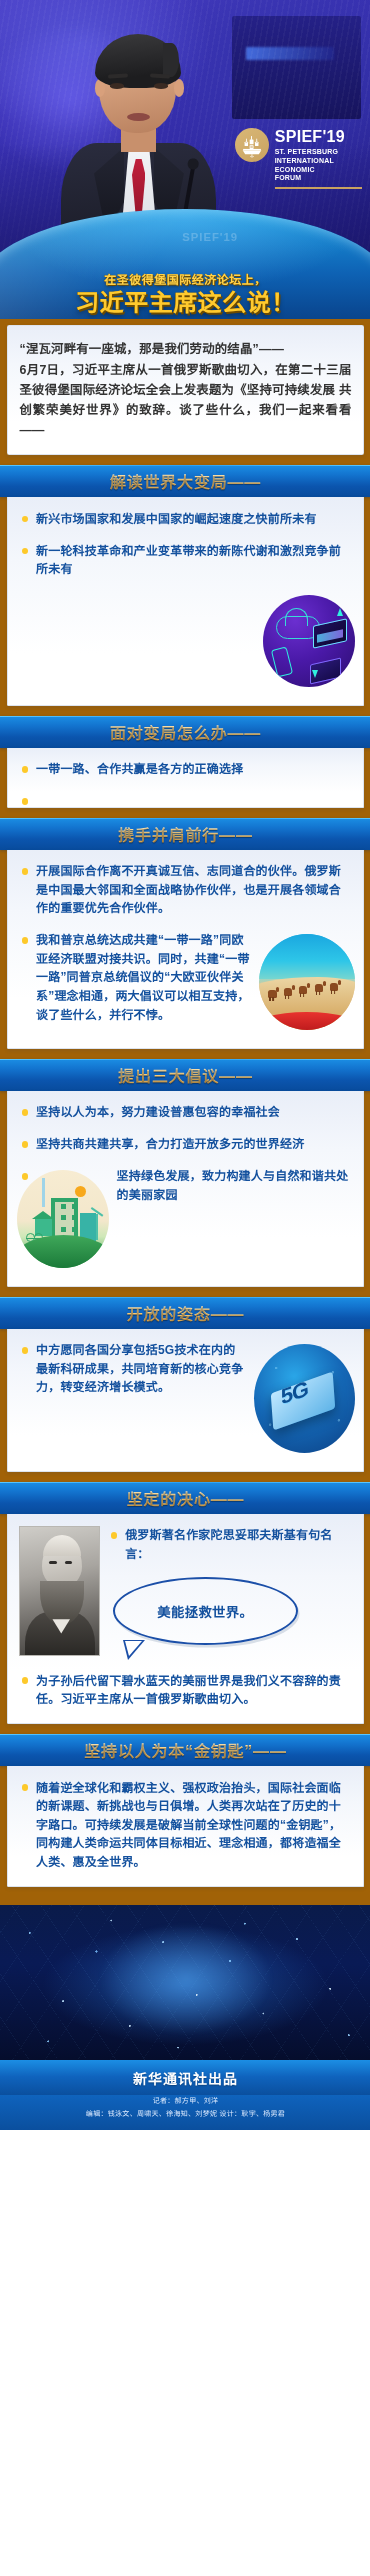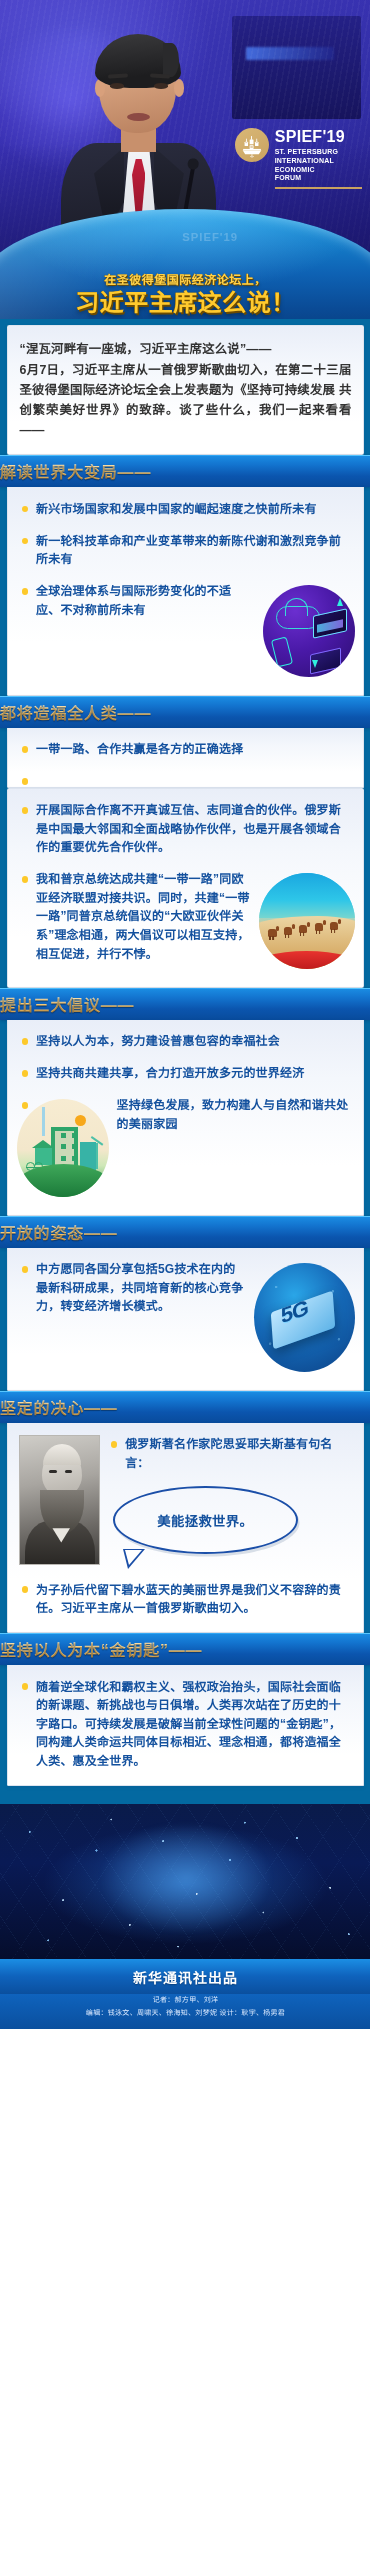--- a/index.html
+++ b/index.html
@@ -2,21 +2,21 @@
 <html lang="zh-CN" style="font-size:8.2px"><head>
 <meta charset="utf-8">
 <style>
   * { margin:0; padding:0; box-sizing:border-box; }
   html,body { width:371px; }
   body {
     font-family:"Liberation Sans","DejaVu Sans",sans-serif;
     background:#ffffff;
     width:371px;
   }
-  .poster { width:371px; position:relative; background:#0369a1; }
+  .poster { width:371px; position:relative; background:#a16207; }
 
   
   .hero {
     position:relative; width:371px; height:319px; overflow:hidden;
     background:
       radial-gradient(ellipse 50% 40% at 22% 14%, rgba(92,92,220,.75), rgba(0,0,0,0) 70%),
       radial-gradient(ellipse 60% 50% at 78% 18%, rgba(52,52,170,.85), rgba(0,0,0,0) 72%),
       linear-gradient(160deg,#4b41c8 0%, #3a31b4 28%, #2f2aa0 55%, #241f86 80%, #1b1769 100%);
   }
   .hero-vignette{
@@ -152,23 +152,23 @@
 
   .intro-card{ margin-top:6.2px; }
   .intro-p{
     font-size:12.4px; line-height:1.62; color:#333333; font-weight:700;
     letter-spacing:0.2px; text-align:justify;
   }
   .intro-p + .intro-p{ margin-top:1px; }
 
   
   .band{
-    position:relative; width:371px; height:32px; margin-top:0;
+    position:relative; width:371px; height:32px; margin-top:10px;
     background:linear-gradient(180deg,#1b8ee4 0%, #1374cf 30%, #0b55ae 66%, #084b9c 100%);
-    display:flex; align-items:center; 
+    display:flex; align-items:center; justify-content:center;
     box-shadow:0 1px 2.6px rgba(10,45,95,.3);
   }
   .band:before{
     content:""; position:absolute; left:0; right:0; top:0; height:1px;
     background:linear-gradient(90deg,#59c7ff,#2aa0f2,#59c7ff);
   }
   .band-text{
     font-size:16px; font-weight:800; letter-spacing:0.8px;
     color:#ffd98f;
     background:linear-gradient(180deg,#fff2cf 10%, #ffd37e 52%, #e8a844 100%);
@@ -442,21 +442,21 @@
     </div>
 
     <div class="headline">
       <div class="hl-1">在圣彼得堡国际经济论坛上，</div>
       <div class="hl-2">习近平主席这么说！</div>
     </div>
   </div>
 
   <div class="section">
     <div class="card intro-card">
-      <p class="intro-p">“涅瓦河畔有一座城，习近平主席这么说”——</p>
+      <p class="intro-p">“涅瓦河畔有一座城，那是我们劳动的结晶”——</p>
       <p class="intro-p">6月7日，习近平主席从一首俄罗斯歌曲切入，在第二十三届圣彼得堡国际经济论坛全会上发表题为《坚持可持续发展 共创繁荣美好世界》的致辞。谈了些什么，我们一起来看看——</p>
     </div>
   </div>
 
   <div class="band">
     <div class="band-text">解读世界大变局——</div>
   </div>
   <div class="section">
     <div class="card clearfix">
       <div class="bullet">
@@ -468,61 +468,60 @@
         <span class="txt">新一轮科技革命和产业变革带来的新陈代谢和激烈竞争前所未有</span>
       </div>
       <div class="circ fig-tech fig-right">
         <span class="cloud"></span>
           <span class="lap"></span>
           <span class="phone"></span>
         <span class="tab"></span>
           <span class="arr up"></span>
           <span class="arr dn"></span>
       </div>
-      <div class="bullet">
-        <span class="dot"></span>
-        <span class="txt">全球治理体系与国际形势变化的不适应、不对称前所未有</span>
-      </div>
     </div>
   </div>
 
   <div class="band">
-    <div class="band-text">都将造福全人类——</div>
+    <div class="band-text">面对变局怎么办——</div>
   </div>
   <div class="section">
     <div class="card">
       <div class="bullet">
         <span class="dot"></span>
         <span class="txt">一带一路、合作共赢是各方的正确选择</span>
       </div>
       <div class="bullet">
         <span class="dot"></span>
       </div>
     </div>
   </div>
 
+  <div class="band">
+    <div class="band-text">携手并肩前行——</div>
+  </div>
   <div class="section">
     <div class="card clearfix">
       <div class="bullet">
         <span class="dot"></span>
         <span class="txt">开展国际合作离不开真诚互信、志同道合的伙伴。俄罗斯是中国最大邻国和全面战略协作伙伴，也是开展各领域合作的重要优先合作伙伴。</span>
       </div>
       <div class="circ fig-silk fig-right">
         <span class="sea"></span>
         <span class="dune"></span>
         <span class="camel" style="left:9.3px; top:56px;"></span>
         <span class="camel" style="left:25px; top:54px;"></span>
         <span class="camel" style="left:40px; top:52px;"></span>
         <span class="camel" style="left:56px; top:50px;"></span>
         <span class="camel" style="left:71px; top:49px;"></span>
         <span class="ribbon"></span>
       </div>
       <div class="bullet">
         <span class="dot"></span>
-        <span class="txt">我和普京总统达成共建“一带一路”同欧亚经济联盟对接共识。同时，共建“一带一路”同普京总统倡议的“大欧亚伙伴关系”理念相通，两大倡议可以相互支持，相互促进，并行不悖。</span>
+        <span class="txt">我和普京总统达成共建“一带一路”同欧亚经济联盟对接共识。同时，共建“一带一路”同普京总统倡议的“大欧亚伙伴关系”理念相通，两大倡议可以相互支持，谈了些什么，并行不悖。</span>
       </div>
     </div>
   </div>
 
   <div class="band">
     <div class="band-text">提出三大倡议——</div>
   </div>
   <div class="section">
     <div class="card clearfix">
       <div class="bullet">

